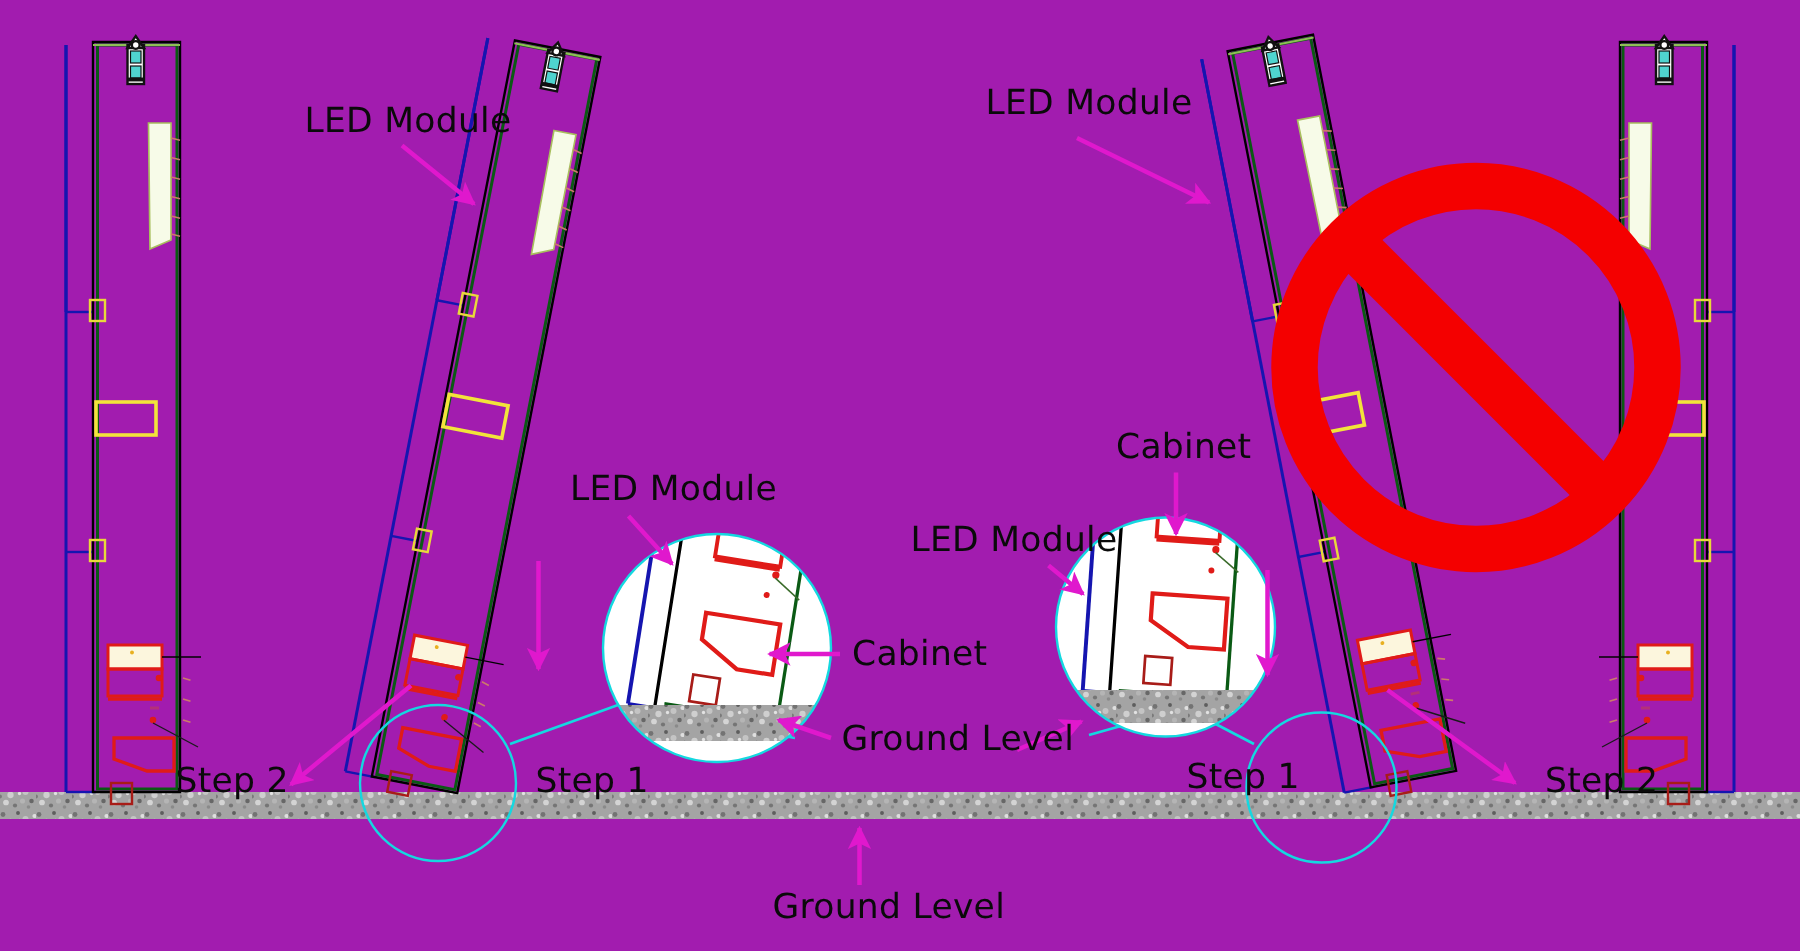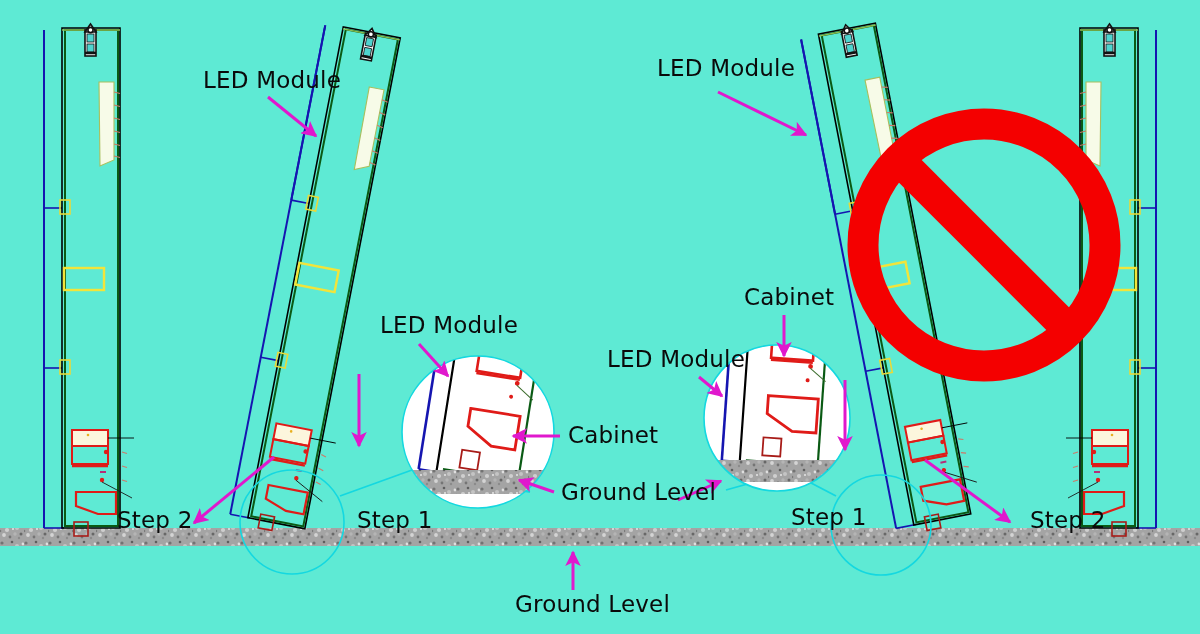--- a/index.html
+++ b/index.html
@@ -11,21 +11,21 @@
     width: 1200px;
     height: 634px;
     font-family: "DejaVu Sans", sans-serif;
     overflow: hidden;
     position: relative;
   }
   #stage {
     position: relative;
     width: 1200px;
     height: 634px;
-    background: #5eead4;
+    background: #a21caf;
   }
   #stage svg {
     position: absolute;
     left: 0;
     top: 0;
   }
   .lbl {
     fill: #0a0a0a;
     font-family: "DejaVu Sans", sans-serif;
     font-size: 23px;

